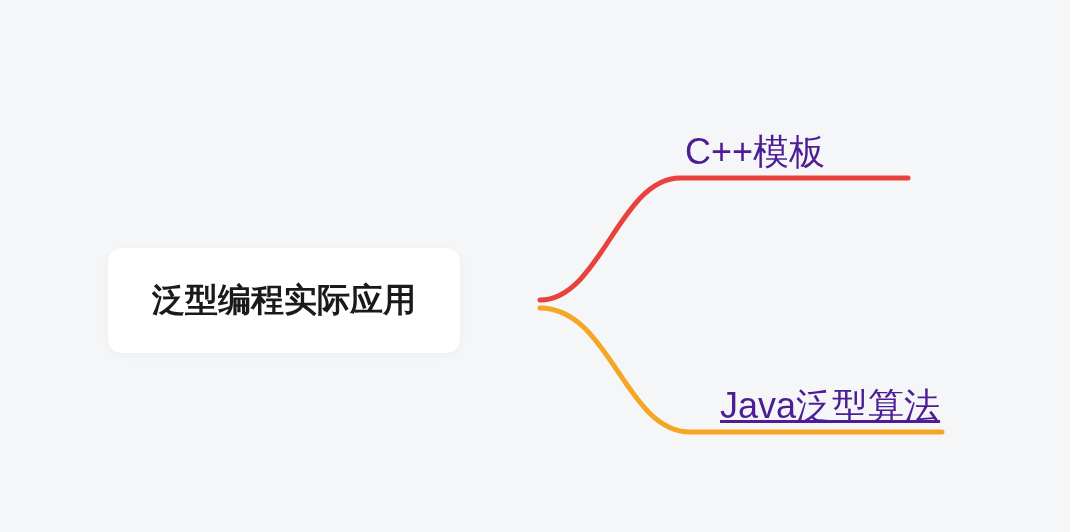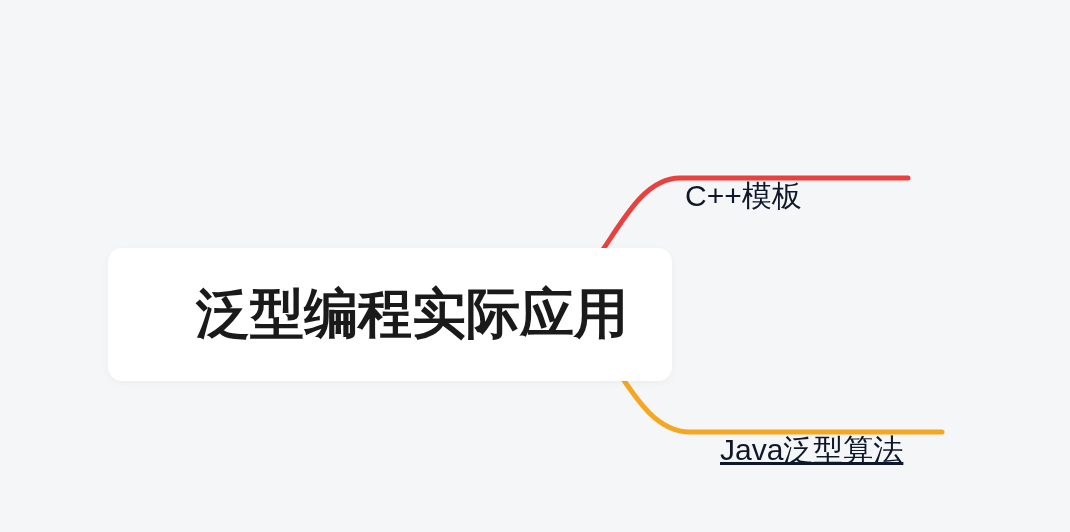--- a/index.html
+++ b/index.html
@@ -23,33 +23,31 @@
     .root-node {
       position: absolute;
       left: 108px;
       top: 248px;
       background: #ffffff;
       border-radius: 14px;
       padding: 30px 44px;
       box-shadow: 0 2px 8px rgba(0,0,0,0.04);
     }
     .root-text {
-      font-size: 54px;
+      font-size: 33px;
       font-weight: 700;
       color: #1a1a1a;
       white-space: nowrap;
-      margin-left: 44px;
     }
     .branch-label {
       position: absolute;
-      font-size: 30px;
+      font-size: 36px;
       font-weight: 400;
-      color: #0f172a;
+      color: #4c1d95;
       white-space: nowrap;
-      margin-top: 48px;
     }
     .branch-1 {
       left: 685px;
       top: 128px;
     }
     .branch-2 {
       left: 720px;
       top: 382px;
       text-decoration: underline;
     }

